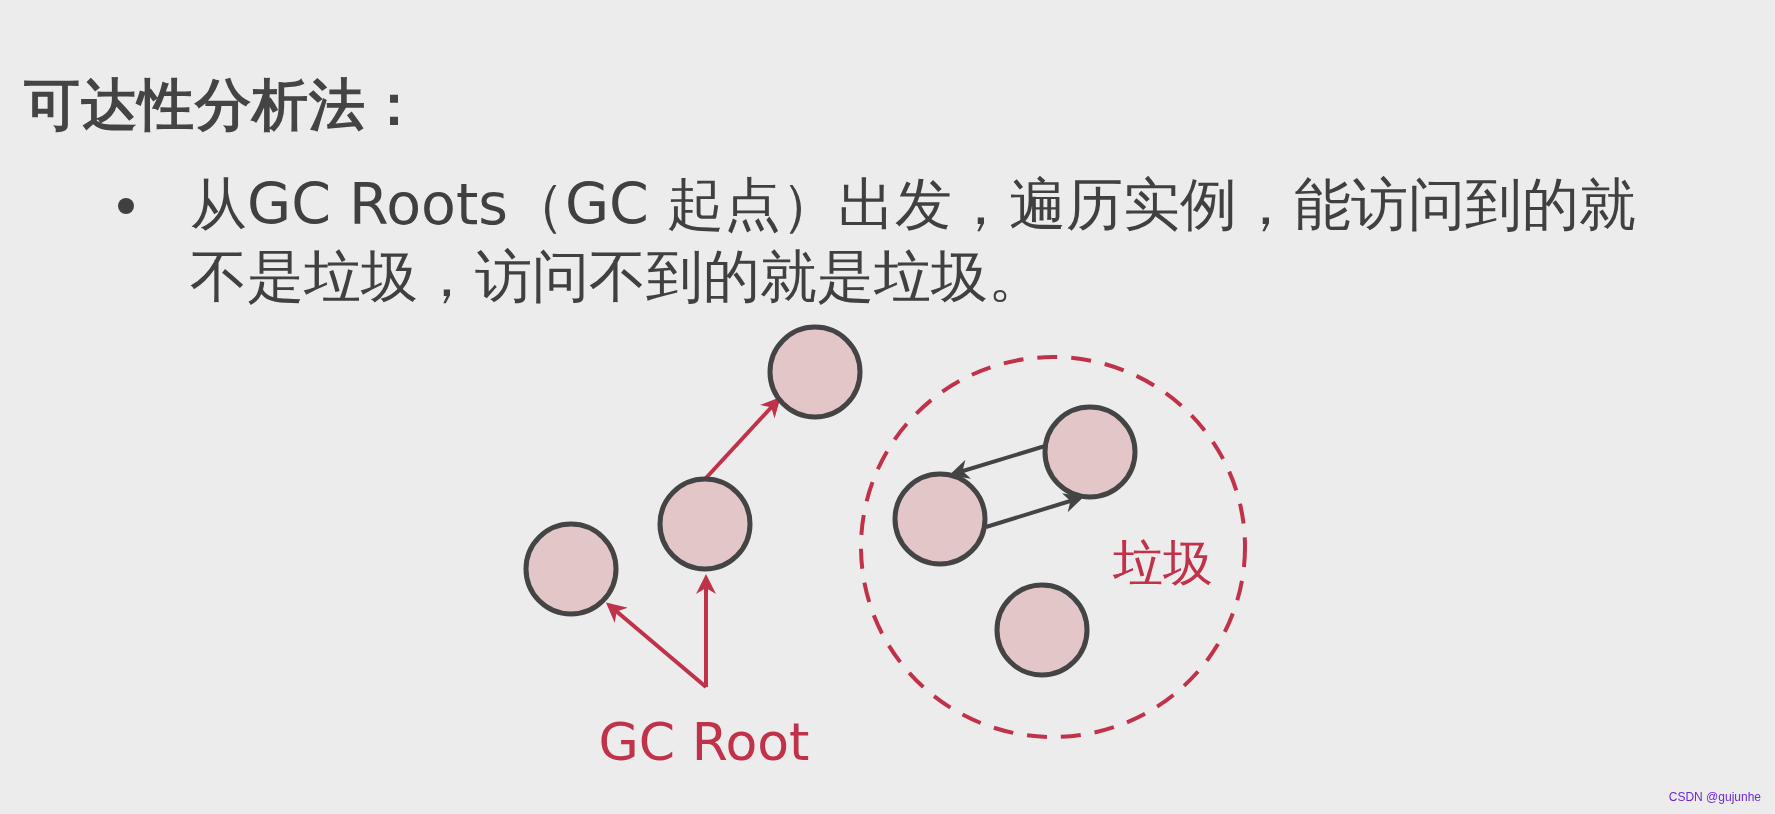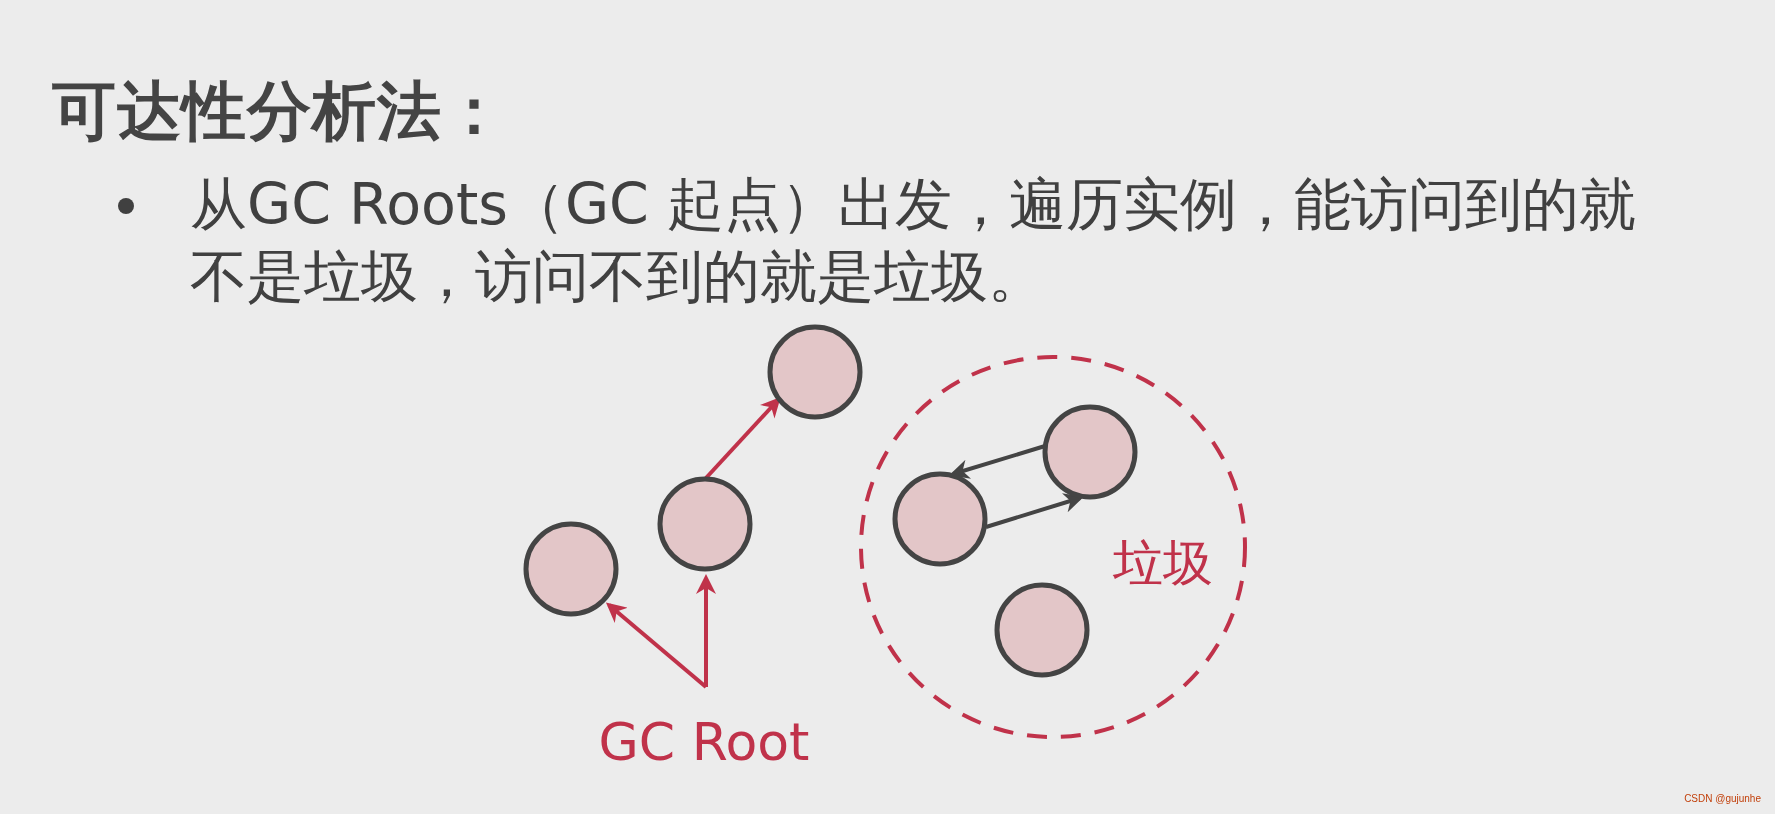--- a/index.html
+++ b/index.html
@@ -1,24 +1,24 @@
 <!DOCTYPE html>
 <html><head>
 <meta charset="utf-8">
 <style>
   html, body { margin:0; padding:0; }
   body { width:1775px; height:814px; background:#ececec; position:relative; overflow:hidden;
          font-family:"DejaVu Sans", sans-serif; color:#404040; }
-  .title { position:absolute; left:24px; top:68px; font-size:64px; font-weight:bold; color:#444444; letter-spacing:1px; white-space:nowrap;margin-left:28px; }
+  .title { position:absolute; left:24px; top:68px; font-size:56px; font-weight:bold; color:#444444; letter-spacing:1px; white-space:nowrap; }
   .bullet-row { position:absolute; left:118px; top:168px; width:1560px; }
   .bullet-dot { position:absolute; left:0; top:30px; width:16px; height:16px; border-radius:50%; background:#404040; }
   .bullet-text { position:absolute; left:72px; top:0; width:1600px; font-size:57px; line-height:72px; color:#404040; }
   .line { display:block; white-space:nowrap; }
   svg.diagram { position:absolute; left:0; top:0; }
-  .watermark { position:absolute; right:14px; bottom:10px; font-family:"Liberation Sans", sans-serif; font-size:10px; color:#c2410c; }
+  .watermark { position:absolute; right:14px; bottom:10px; font-family:"Liberation Sans", sans-serif; font-size:12px; color:#6d28d9; }
 </style>
 </head>
 <body>
 
 <div class="title">可达性分析法：</div>
 
 <div class="bullet-row">
   <span class="bullet-dot"></span>
   <div class="bullet-text">
     <span class="line">从GC Roots（GC 起点）出发，遍历实例，能访问到的就</span>

